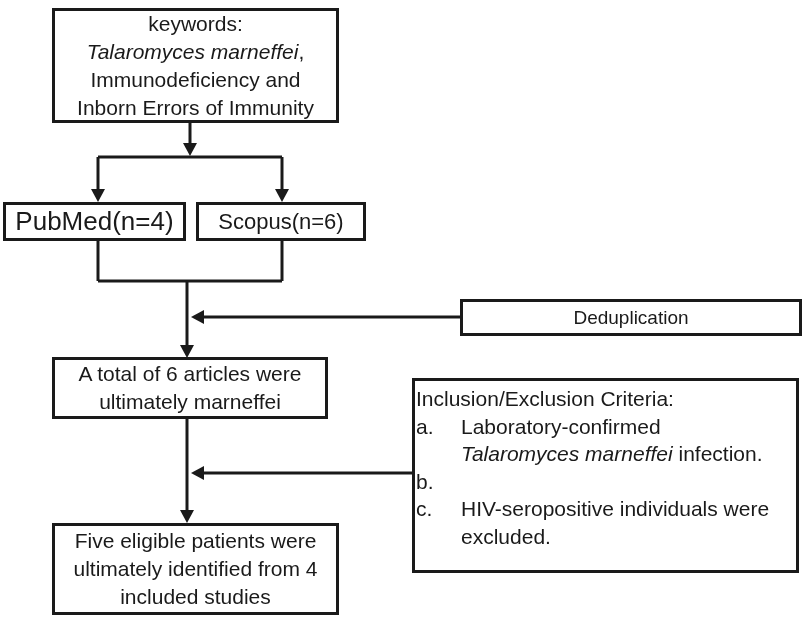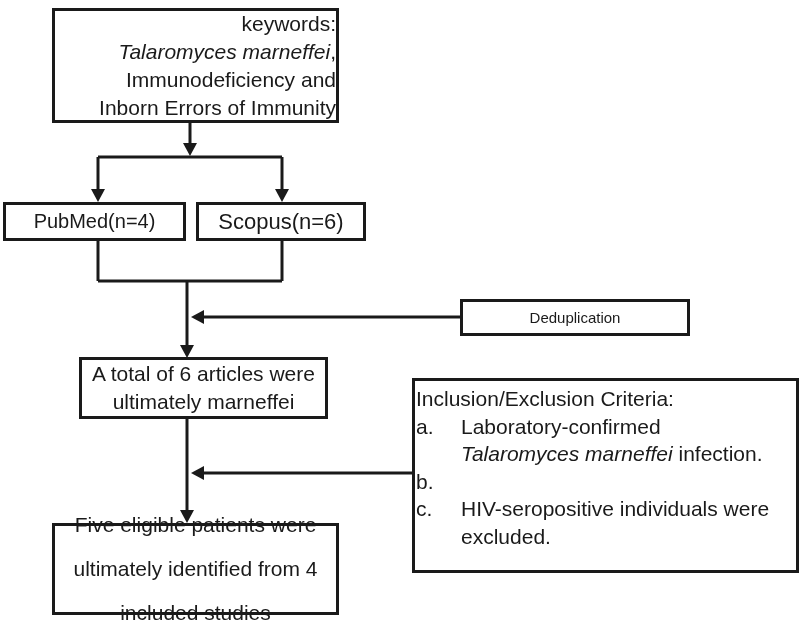--- a/index.html
+++ b/index.html
@@ -25,26 +25,26 @@
     flex-direction: column;
     justify-content: center;
     align-items: center;
     text-align: center;
   }
   .box .line { white-space: nowrap; }
   .center-text {
     font-size: 21px;
     line-height: 28px;
   }
-  #keywords-box   { left: 52px;  top: 8px;   width: 287px; height: 115px; align-items: flex-end; }
-  #pubmed-box     { left: 3px;   top: 202px; width: 183px; height: 39px;  font-size: 20px; }
+  #keywords-box   { left: 52px;  top: 8px;   width: 287px; height: 115px; }
+  #pubmed-box     { left: 3px;   top: 202px; width: 183px; height: 39px;  font-size: 26px; }
   #scopus-box     { left: 196px; top: 202px; width: 170px; height: 39px;  font-size: 22px; }
-  #dedup-box      { left: 460px; top: 299px; width: 230px; height: 37px;  font-size: 15px; }
-  #selected-box   { left: 52px;  top: 357px; width: 249px; height: 62px; margin-left: 27px; }
-  #final-box      { left: 52px;  top: 523px; width: 287px; height: 92px; gap: 16px; }
+  #dedup-box      { left: 460px; top: 299px; width: 342px; height: 37px;  font-size: 19px; }
+  #selected-box   { left: 52px;  top: 357px; width: 276px; height: 62px; }
+  #final-box      { left: 52px;  top: 523px; width: 287px; height: 92px; }
   #criteria-box {
     left: 412px; top: 378px; width: 387px; height: 195px;
     justify-content: flex-start;
     align-items: stretch;
     text-align: left;
     font-size: 21px;
     line-height: 27.5px;
     padding: 4px 8px 0 1px;
   }
   .crit-item {

